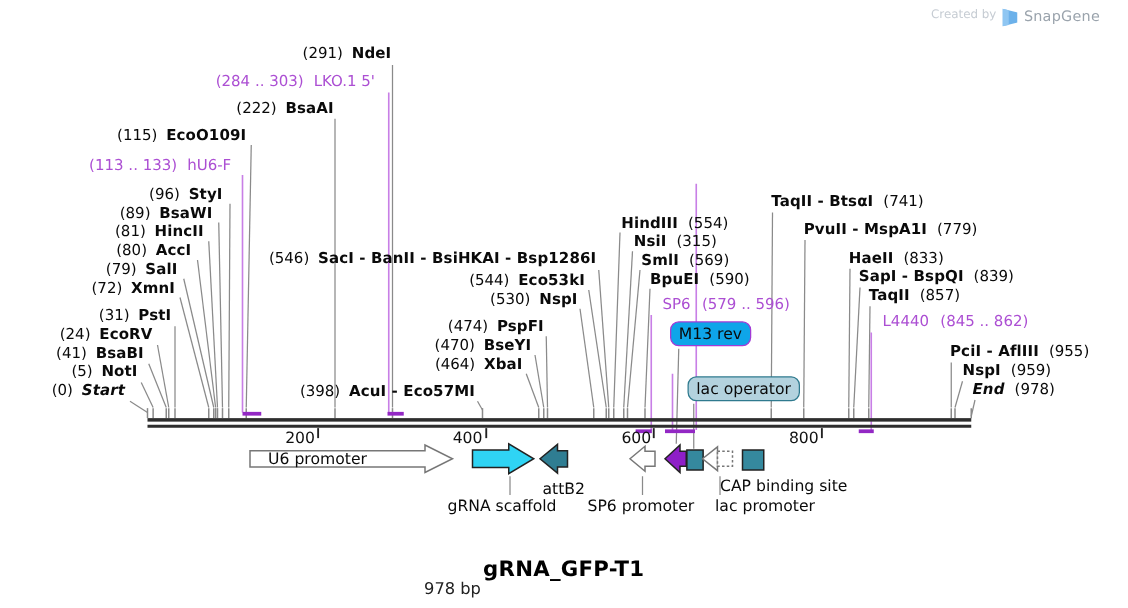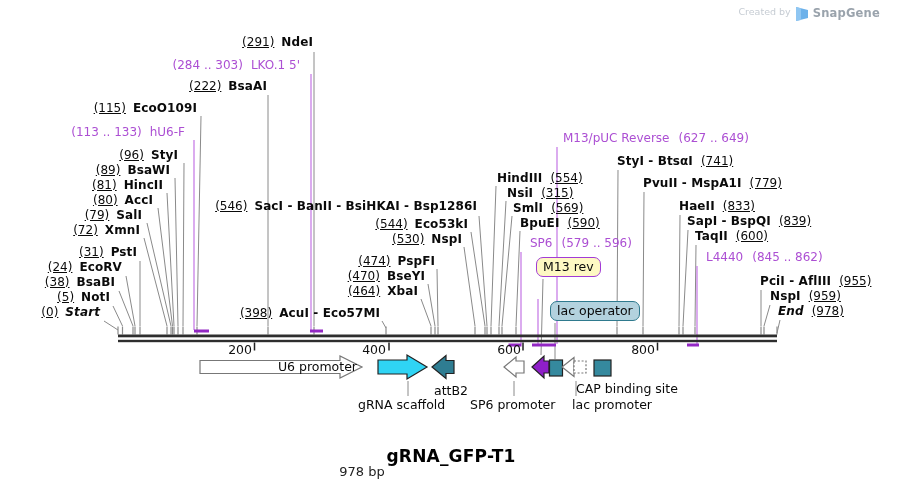--- a/index.html
+++ b/index.html
@@ -1,35 +1,35 @@
 <!DOCTYPE html>
 <html><head>
 <meta charset="utf-8">
 <style>
   html,body{margin:0;padding:0;background:#fff;}
   #stage{position:relative;width:902px;height:486px;background:#ffffff;overflow:hidden;
          font-family:"DejaVu Sans",sans-serif;}
   #map-svg{position:absolute;left:0;top:0;}
   .s{position:absolute;white-space:nowrap;font-size:12px;line-height:13px;color:#0a0a0a;}
-  .s .p{font-weight:400;margin-right:7px;text-decoration:underline;}
+  .s .p{font-weight:400;margin-right:7px;}
   .s .n{font-weight:700;letter-spacing:.1px;}
   .R .n{margin-right:8px;}
   .it{font-style:italic;}
   .prm{position:absolute;white-space:nowrap;font-size:12px;line-height:13px;color:#AC4FD3;font-weight:400;text-align:center;}
   .prm .r{margin-right:8px;}
   .prm.NF .r{margin-right:0;margin-left:9px;}
   .tag{position:absolute;white-space:nowrap;font-size:12.5px;line-height:17px;color:#0a0a0a;
        border-radius:7px;padding:0 6px 1px;}
-  .m13box{background:#fef9c3;border:1.5px solid #A23BD6;}
+  .m13box{background:#0ea5e9;border:1.5px solid #A23BD6;}
   .lacbox{background:#B3D2DE;border:1.5px solid #2F7A8E;}
   .flab{position:absolute;white-space:nowrap;font-size:12.5px;line-height:14px;color:#0a0a0a;}
   .rul{position:absolute;white-space:nowrap;font-size:12.5px;line-height:13px;color:#111;}
   .wm{position:absolute;top:6px;right:22px;display:flex;align-items:flex-start;gap:5px;}
   .wm .cb{font-size:9.5px;color:#c6ccd3;}
-  .wm .sg{font-size:11.5px;color:#9aa3ac;font-weight:700;letter-spacing:.2px;}
+  .wm .sg{font-size:11.5px;color:#9aa3ac;font-weight:400;letter-spacing:.2px;}
   .ttl{position:absolute;left:0;width:902px;text-align:center;top:446px;
        font-size:17px;font-weight:700;color:#000;letter-spacing:.2px;}
   .bp{position:absolute;left:0;width:724px;text-align:center;top:464px;font-size:13px;color:#222;}
 </style>
 </head>
 <body>
 
 <div id="stage">
 
   <svg id="map-svg" width="902" height="486" viewBox="0 0 902 486">
@@ -161,57 +161,56 @@
   <div class="s" style="top:102px;right:705px"><span class="p">(115)</span><span class="n">EcoO109I</span></div>
   <div class="prm" style="top:126px;right:717px"><span class="r">(113 .. 133)</span><span>hU6-F</span></div>
   <div class="s" style="top:149px;right:724px"><span class="p">(96)</span><span class="n">StyI</span></div>
   <div class="s" style="top:164px;right:732px"><span class="p">(89)</span><span class="n">BsaWI</span></div>
   <div class="s" style="top:179px;right:739px"><span class="p">(81)</span><span class="n">HincII</span></div>
   <div class="s" style="top:194px;right:749px"><span class="p">(80)</span><span class="n">AccI</span></div>
   <div class="s" style="top:209px;right:760px"><span class="p">(79)</span><span class="n">SalI</span></div>
   <div class="s" style="top:224px;right:762px"><span class="p">(72)</span><span class="n">XmnI</span></div>
   <div class="s" style="top:246px;right:765px"><span class="p">(31)</span><span class="n">PstI</span></div>
   <div class="s" style="top:261px;right:780px"><span class="p">(24)</span><span class="n">EcoRV</span></div>
-  <div class="s" style="top:276px;right:787px"><span class="p">(38)</span><span class="n">BsaBI</span></div>
+  <div class="s" style="top:276px;right:787px"><span class="p">(41)</span><span class="n">BsaBI</span></div>
   <div class="s" style="top:291px;right:792px"><span class="p">(5)</span><span class="n">NotI</span></div>
   <div class="s" style="top:306px;right:802px"><span class="p">(0)</span><span class="n it">Start</span></div>
 
   <div class="s" style="top:200px;right:425px"><span class="p">(546)</span><span class="n">SacI - BanII - BsiHKAI - Bsp1286I</span></div>
   <div class="s" style="top:218px;right:434px"><span class="p">(544)</span><span class="n">Eco53kI</span></div>
   <div class="s" style="top:233px;right:440px"><span class="p">(530)</span><span class="n">NspI</span></div>
   <div class="s" style="top:255px;right:467px"><span class="p">(474)</span><span class="n">PspFI</span></div>
   <div class="s" style="top:270px;right:477px"><span class="p">(470)</span><span class="n">BseYI</span></div>
   <div class="s" style="top:285px;right:484px"><span class="p">(464)</span><span class="n">XbaI</span></div>
   <div class="s" style="top:307px;right:522px"><span class="p">(398)</span><span class="n">AcuI - Eco57MI</span></div>
 
   <div class="s R" style="top:172px;left:497px"><span class="n">HindIII</span><span class="p">(554)</span></div>
   <div class="s R" style="top:187px;left:507px"><span class="n">NsiI</span><span class="p">(315)</span></div>
   <div class="s R" style="top:202px;left:513px"><span class="n">SmlI</span><span class="p">(569)</span></div>
   <div class="s R" style="top:217px;left:520px"><span class="n">BpuEI</span><span class="p">(590)</span></div>
-  <div class="prm NF" style="top:132px;left:563px"><span>M13/pUC Reverse</span><span class="r">(627 .. 649)</span></div>
-  <div class="s R" style="top:155px;left:617px"><span class="n">StyI - BtsαI</span><span class="p">(741)</span></div>
+  <div class="s R" style="top:155px;left:617px"><span class="n">TaqII - BtsαI</span><span class="p">(741)</span></div>
   <div class="s R" style="top:177px;left:643px"><span class="n">PvuII - MspA1I</span><span class="p">(779)</span></div>
   <div class="s R" style="top:200px;left:679px"><span class="n">HaeII</span><span class="p">(833)</span></div>
   <div class="s R" style="top:215px;left:687px"><span class="n">SapI - BspQI</span><span class="p">(839)</span></div>
-  <div class="s R" style="top:230px;left:695px"><span class="n">TaqII</span><span class="p">(600)</span></div>
+  <div class="s R" style="top:230px;left:695px"><span class="n">TaqII</span><span class="p">(857)</span></div>
   <div class="prm NF" style="top:251px;left:706px"><span>L4440</span><span class="r">(845 .. 862)</span></div>
   <div class="s R" style="top:275px;left:760px"><span class="n">PciI - AflIII</span><span class="p">(955)</span></div>
   <div class="s R" style="top:290px;left:770px"><span class="n">NspI</span><span class="p">(959)</span></div>
   <div class="s R" style="top:305px;left:778px"><span class="n it">End</span><span class="p">(978)</span></div>
 
   <div class="prm NF" style="top:237px;left:530px"><span>SP6</span><span class="r">(579 .. 596)</span></div>
   <div class="tag m13box" style="top:257px;left:536px">M13 rev</div>
   <div class="tag lacbox" style="top:301px;left:550px">lac operator</div>
 
   <div class="rul" style="top:343px;right:650px">200</div>
   <div class="rul" style="top:343px;right:516px">400</div>
   <div class="rul" style="top:343px;right:381px">600</div>
   <div class="rul" style="top:343px;right:247px">800</div>
 
-  <div class="flab" style="top:360px;left:217px;width:140px;text-align:right">U6 promoter</div>
+  <div class="flab" style="top:360px;left:184px;width:140px;text-align:center">U6 promoter</div>
   <div class="flab" style="top:384px;left:434px">attB2</div>
   <div class="flab" style="top:398px;left:358px">gRNA scaffold</div>
   <div class="flab" style="top:398px;left:470px">SP6 promoter</div>
   <div class="flab" style="top:398px;left:572px">lac promoter</div>
   <div class="flab" style="top:382px;left:576px">CAP binding site</div>
 
   <div class="ttl">gRNA_GFP-T1</div>
   <div class="bp">978 bp</div>
 
 </div>

